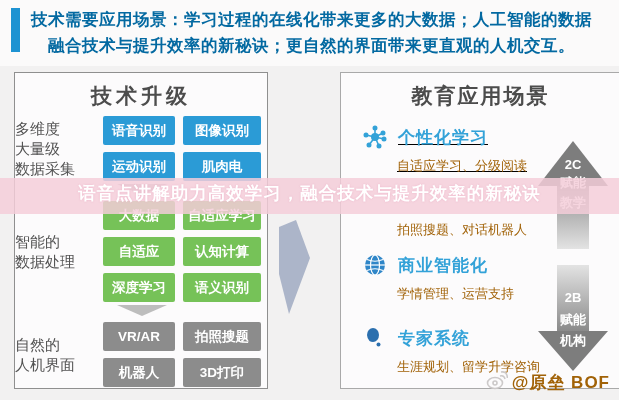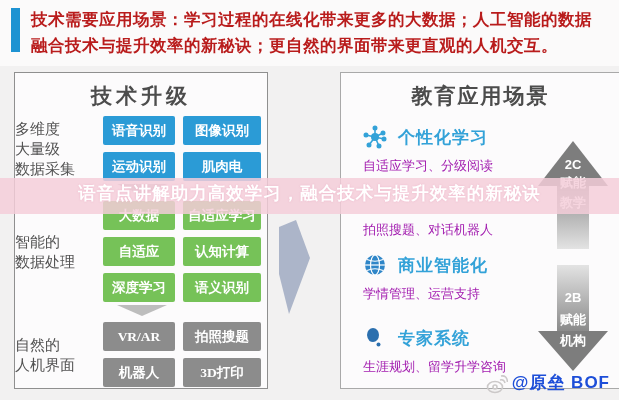--- a/index.html
+++ b/index.html
@@ -4,25 +4,25 @@
 <style>
   * { margin:0; padding:0; box-sizing:border-box; }
   html,body { background:#e9e8e9; }
   body { font-family:"Liberation Sans","DejaVu Sans",sans-serif; }
   .stage { position:relative; width:619px; height:400px; background:#f2f1f1; overflow:hidden; }
 
   
   .banner { position:absolute; left:0; top:0; width:619px; height:66px; background:#fbfafa; }
   .accent-bar { position:absolute; left:11px; top:8px; width:9px; height:44px; background:#1e93d2; }
   .banner-text { position:absolute; left:31px; top:6px; font-size:16.5px; font-weight:700;
-                 color:#b91c1c; line-height:26px; letter-spacing:0.5px; white-space:nowrap; }
+                 color:#0369a1; line-height:26px; letter-spacing:0.5px; white-space:nowrap;text-align:center; }
 
   
   .left-panel { position:absolute; left:14px; top:72px; width:254px; height:317px;
-                background:#fcfbfc; border:1px solid #8f8f8f;font-family:Liberation Serif, serif; }
+                background:#fcfbfc; border:1px solid #8f8f8f; }
   .panel-title { text-align:center; font-size:21px; color:#4c4c4c; font-weight:700;
                  letter-spacing:4px; margin-top:9px; }
   .group { display:flex; align-items:center; margin-top:6px; }
   .group-label { width:88px; text-align:left; font-size:15px; color:#525252; line-height:20px; font-weight:400; }
   .btn-grid { display:grid; grid-template-columns:72px 78px; gap:7px 8px; }
   .btn { height:29px; display:flex; align-items:center; justify-content:center;
          color:#fff; font-weight:700; font-size:13.5px; border-radius:2px; }
   .btn.blue  { background:#2b9bd6; }
   .btn.green { background:#76c258; }
   .btn.gray  { background:#8c8c8c; }
@@ -31,35 +31,35 @@
 
   
   .mid-chevron { position:absolute; left:278px; top:218px; }
 
   
   .right-panel { position:absolute; left:340px; top:72px; width:281px; height:317px;
                  background:#fcfbfc; border:1px solid #a9a9a9; }
   .rp-item { position:absolute; left:22px; width:212px; }
   .rp-heading { display:flex; align-items:center; gap:11px; height:24px;
                 font-size:17px; font-weight:700; color:#33a2d8; letter-spacing:1px; }
-  .rp-sub { margin-top:8px; font-size:13px; color:#a21caf; white-space:nowrap; }
+  .rp-sub { margin-top:8px; margin-left:34px; font-size:13px; color:#a16207; white-space:nowrap; }
   .arrow-col { position:absolute; left:190px; top:60px; }
   .arrow-label { font-size:13px; font-weight:700; fill:#ffffff; text-anchor:middle;
                  font-family:"Liberation Sans",sans-serif; }
 
   
   .overlay-band { position:absolute; left:0; top:178px; width:619px; height:36px;
                   background:rgba(244,205,217,0.84); z-index:50;
                   display:flex; align-items:center; justify-content:center; }
   .overlay-text { font-size:17.5px; font-weight:700; color:#ffffff; letter-spacing:1px;
                   text-shadow:0 0 2px rgba(236,170,195,0.8); padding-bottom:6px; }
 
   
-  .watermark { position:absolute; right:9px; top:371px; z-index:60; display:flex; align-items:flex-end;
-               gap:4px; color:#1d4ed8; font-size:17px; font-weight:700; letter-spacing:1px; }
+  .watermark { position:absolute; right:9px; top:371px; z-index:60; display:flex; align-items:flex-start;
+               gap:4px; color:#a16207; font-size:17px; font-weight:700; letter-spacing:1px; }
 </style>
 </head>
 <body>
 
 <div class="stage">
 
   <div class="banner">
     <div class="accent-bar"></div>
     <div class="banner-text">
       <div>技术需要应用场景：学习过程的在线化带来更多的大数据；人工智能的数据</div>
@@ -117,21 +117,21 @@
     </div>
   </div>
 
   <svg class="mid-chevron" width="36" height="98">
     <polygon points="1,9 18,2 32,40 11,96 1,56" fill="#a8b1c6" opacity="0.95"></polygon>
   </svg>
 
   <div class="right-panel">
     <div class="panel-title" style="letter-spacing:2px;">教育应用场景</div>
 
-    <div class="rp-item" style="top:52px;">
+    <div class="rp-item" style="top:52px;text-decoration:underline;">
       <div class="rp-heading">
         <svg width="24" height="24" viewBox="0 0 24 24">
           <g stroke="#33a2d8" stroke-width="1.6" fill="#33a2d8">
             <line x1="12" y1="12" x2="12" y2="3"></line>
               <line x1="12" y1="12" x2="20" y2="8"></line>
             <line x1="12" y1="12" x2="21" y2="14"></line>
               <line x1="12" y1="12" x2="16" y2="21"></line>
             <line x1="12" y1="12" x2="6" y2="20"></line>
               <line x1="12" y1="12" x2="3" y2="10"></line>
             <circle cx="12" cy="12" r="3.2"></circle>

